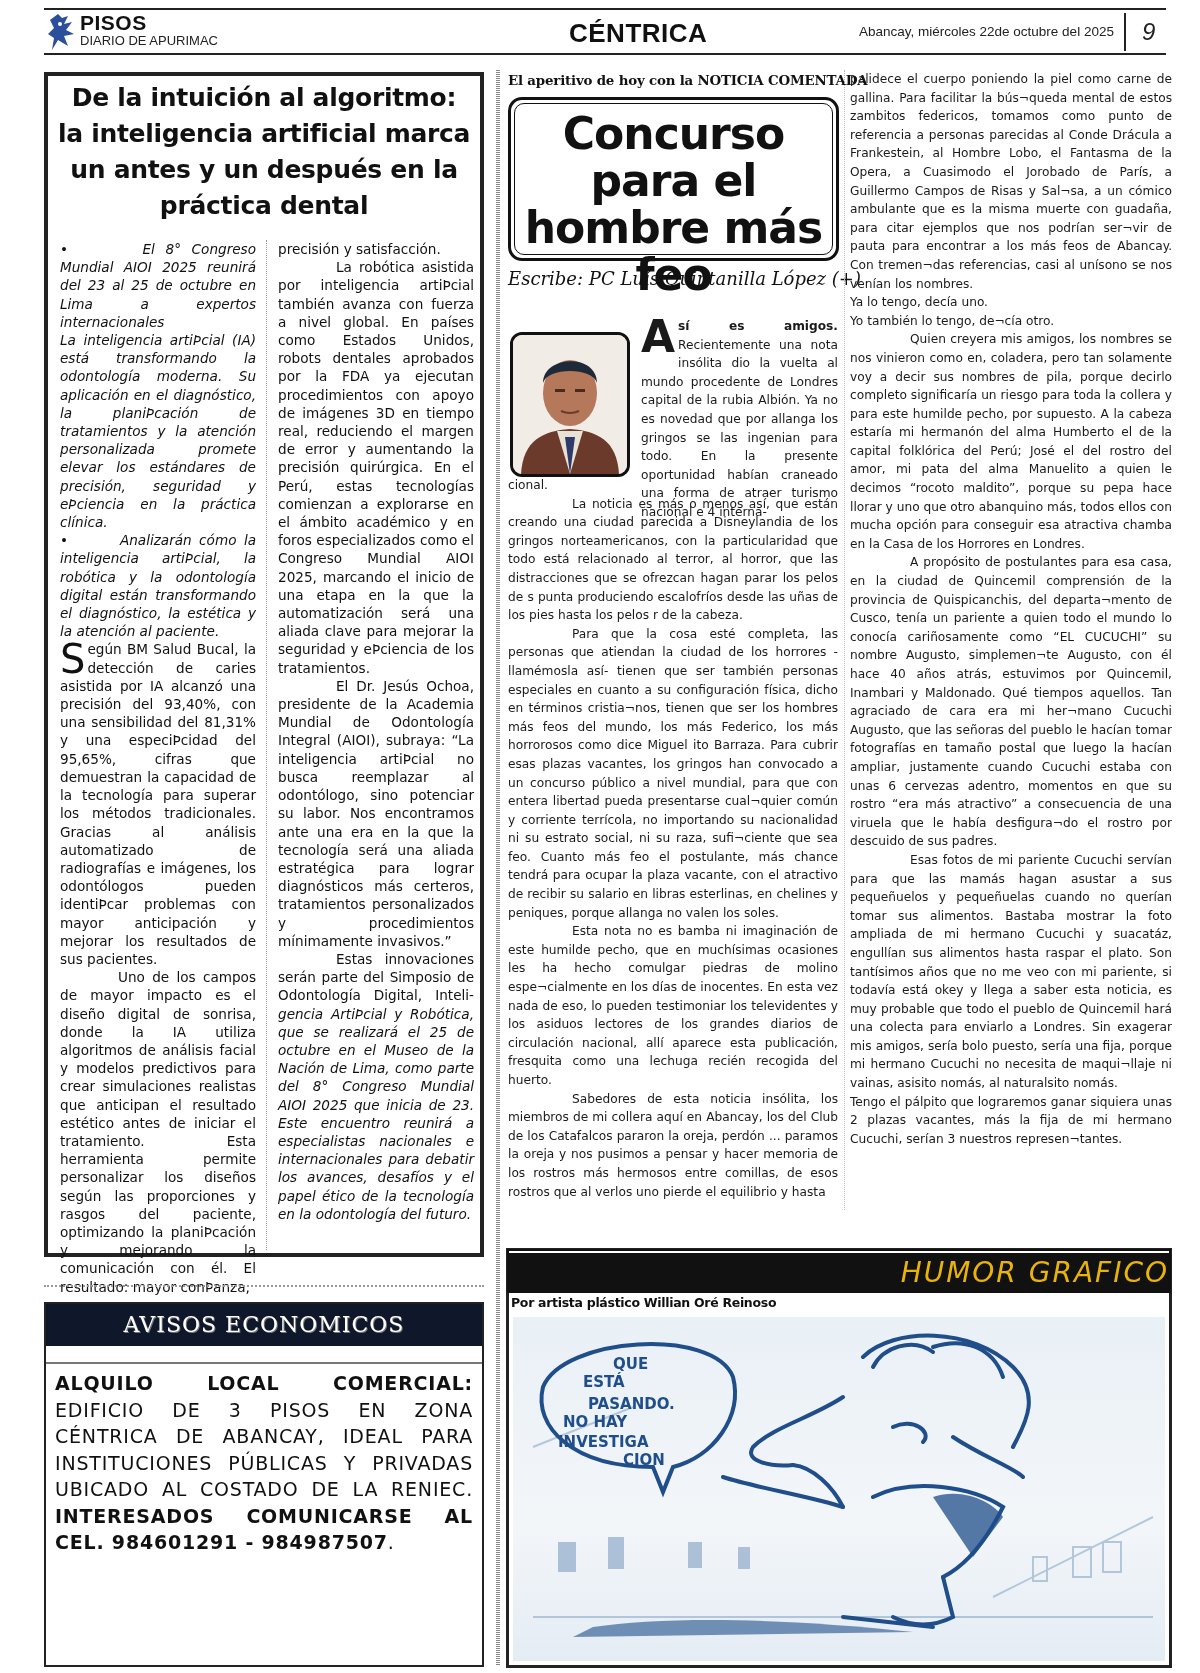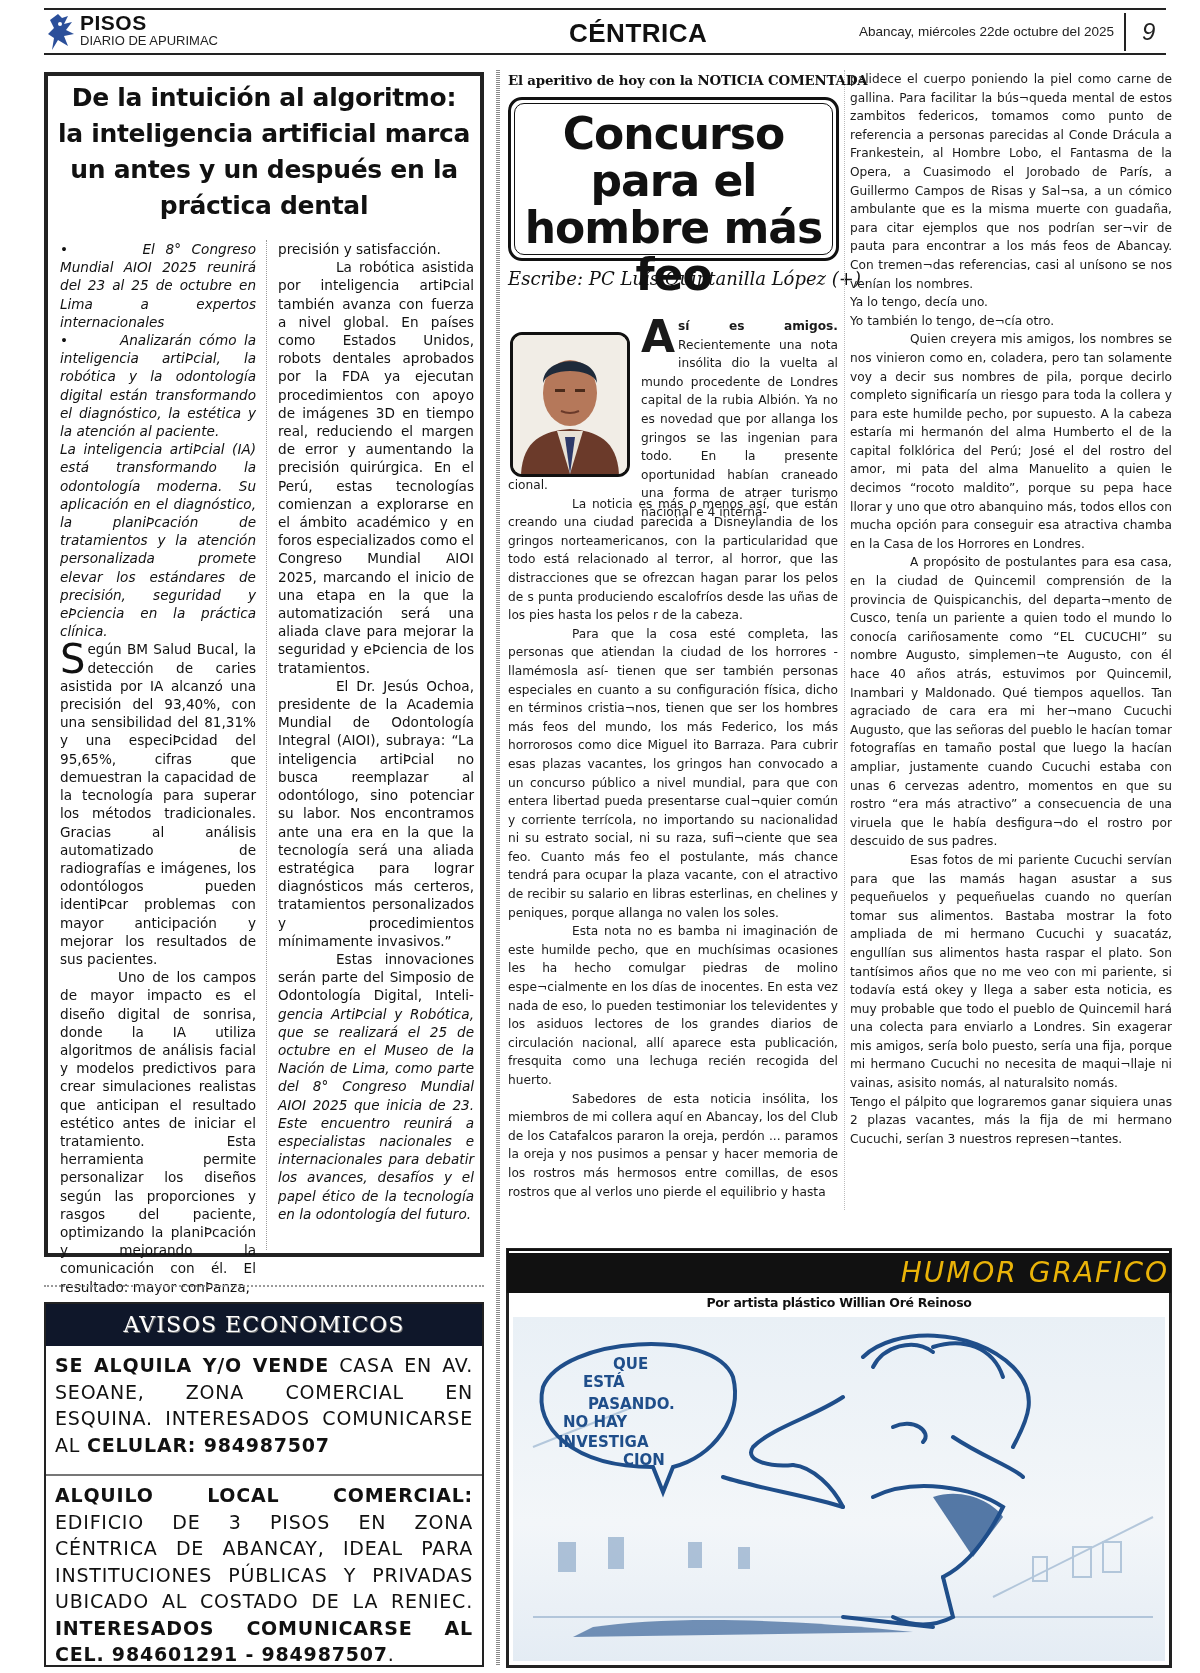--- a/index.html
+++ b/index.html
@@ -53,21 +53,21 @@
 
   
   .right-text { position: absolute; left: 850px; top: 70px; width: 322px; font-family: "DejaVu Sans", sans-serif; font-size: 12.2px; line-height: 18.6px; text-align: justify; color: #1a1a1a; }
   .right-text p { margin: 0; }
   .right-text .ind { text-indent: 60px; }
   .dots-v2 { position: absolute; left: 844px; top: 70px; width: 0; height: 1140px; border-left: 1px dotted #bbb; }
 
   
   .humor { position: absolute; left: 506px; top: 1248px; width: 666px; height: 420px; border: 3px solid #222; }
   .humor-title { background: #111; color: #eab308; text-align: right; font-family: "DejaVu Sans", sans-serif; font-size: 28px; font-style: italic; letter-spacing: 2px; height: 40px; line-height: 40px; border-top: 2px solid #fff; outline: 2px solid #111; }
-  .humor-credit { font-family: "DejaVu Sans", sans-serif; font-weight: 700; font-size: 12.5px; padding: 4px 2px; letter-spacing: -0.3px; text-align: center; }
+  .humor-credit { font-family: "DejaVu Sans", sans-serif; font-weight: 700; font-size: 12.5px; padding: 4px 2px; letter-spacing: -0.3px; }
   .cartoon { position: absolute; left: 4px; top: 66px; width: 652px; height: 344px; background: linear-gradient(to bottom, #e9f0f6 0%, #f3f6f9 60%, #e4ecf4 100%); overflow: hidden; }
 </style>
 </head>
 <body>
 
 <div class="masthead">
   <svg class="logo" viewBox="0 0 30 40">
     <path d="M4 8 L12 2 L16 6 L22 4 L18 12 L26 10 L20 18 L28 22 L18 24 L22 34 L12 28 L6 38 L8 26 L2 22 L8 16 Z" fill="#2b4f9a"></path>
     <circle cx="14" cy="12" r="2" fill="#fff"></circle>
   </svg>
@@ -79,39 +79,36 @@
   <div class="dateline">Abancay, miércoles 22de octubre del 2025</div>
   <div class="vsep"></div>
   <div class="page-num">9</div>
 </div>
 
 <div class="left-article">
   <h1 class="left-headline">De la intuición al algoritmo: la inteligencia artificial marca un antes y un después en la práctica dental</h1>
   <div class="col-rule"></div>
   <div class="col c1">
     <p class="it">•&nbsp;&nbsp;&nbsp;&nbsp;&nbsp;&nbsp;&nbsp;El 8° Congreso Mundial AIOI 2025 reunirá del 23 al 25 de octubre en Lima a expertos internacionales</p>
+    <p class="it">La inteligencia artiÞcial (IA) está transformando la odontología moderna. Su aplicación en el diagnóstico, la planiÞcación de tratamientos y la atención personalizada promete elevar los estándares de precisión, seguridad y eÞciencia en la práctica clínica.</p>
     <p class="it">•&nbsp;&nbsp;&nbsp;&nbsp;&nbsp;&nbsp;&nbsp;Analizarán cómo la inteligencia artiÞcial, la robótica y la odontología digital están transformando el diagnóstico, la estética y la atención al paciente.</p>
-    <p class="it">La inteligencia artiÞcial (IA) está transformando la odontología moderna. Su aplicación en el diagnóstico, la planiÞcación de tratamientos y la atención personalizada promete elevar los estándares de precisión, seguridad y eÞciencia en la práctica clínica.</p>
     <p><span class="dropcap-s">S</span><span>egún BM Salud Bucal, la detección de caries asistida por IA alcanzó una precisión del 93,40%, con una sensibilidad del 81,31% y una especiÞcidad del 95,65%, cifras que demuestran la capacidad de la tecnología para superar los métodos tradicionales. Gracias al análisis automatizado de radiografías e imágenes, los odontólogos pueden identiÞcar problemas con mayor anticipación y mejorar los resultados de sus pacientes.</span></p>
     <p class="ind">Uno de los campos de mayor impacto es el diseño digital de sonrisa, donde la IA utiliza algoritmos de análisis facial y modelos predictivos para crear simulaciones realistas que anticipan el resultado estético antes de iniciar el tratamiento. Esta herramienta permite personalizar los diseños según las proporciones y rasgos del paciente, optimizando la planiÞcación y mejorando la comunicación con él. El resultado: mayor conÞanza,</p>
   </div>
   <div class="col c2">
     <p>precisión y satisfacción.</p>
     <p class="ind">La robótica asistida por inteligencia artiÞcial también avanza con fuerza a nivel global. En países como Estados Unidos, robots dentales aprobados por la FDA ya ejecutan procedimientos con apoyo de imágenes 3D en tiempo real, reduciendo el margen de error y aumentando la precisión quirúrgica. En el Perú, estas tecnologías comienzan a explorarse en el ámbito académico y en foros especializados como el Congreso Mundial AIOI 2025, marcando el inicio de una etapa en la que la automatización será una aliada clave para mejorar la seguridad y eÞciencia de los tratamientos.</p>
     <p class="ind">El Dr. Jesús Ochoa, presidente de la Academia Mundial de Odontología Integral (AIOI), subraya: “La inteligencia artiÞcial no busca reemplazar al odontólogo, sino potenciar su labor. Nos encontramos ante una era en la que la tecnología será una aliada estratégica para lograr diagnósticos más certeros, tratamientos personalizados y procedimientos mínimamente invasivos.”</p>
     <p class="ind"><span>Estas innovaciones serán parte del Simposio de Odontología Digital, Inteli-</span><span class="it">gencia ArtiÞcial y Robótica, que se realizará el 25 de octubre en el Museo de la Nación de Lima, como parte del 8° Congreso Mundial AIOI 2025 que inicia de 23. Este encuentro reunirá a especialistas nacionales e internacionales para debatir los avances, desafíos y el papel ético de la tecnología en la odontología del futuro.</span></p>
   </div>
 </div>
 
 <div class="avisos-dots"></div>
 <div class="avisos">
   <div class="avisos-title">AVISOS ECONOMICOS</div>
-  <div class="aviso">
-    <b>SE ALQUILA Y/O VENDE</b><span> CASA EN AV. SEOANE, ZONA COMERCIAL EN ESQUINA. INTERESADOS COMUNICARSE AL </span><b>CELULAR: 984987507</b>
-  </div>
   <div class="aviso-rule"></div>
   <div class="aviso">
     <b>ALQUILO LOCAL COMERCIAL:</b><span> EDIFICIO DE 3 PISOS EN  ZONA CÉNTRICA DE ABANCAY, IDEAL PARA INSTITUCIONES PÚBLICAS Y PRIVADAS UBICADO AL COSTADO DE LA RENIEC. </span><b>INTERESADOS COMUNICARSE AL CEL. 984601291 - 984987507</b><span>.</span>
   </div>
 </div>
 
 <div class="dash-rule"></div>
 
 <div class="kicker">El aperitivo de hoy con la NOTICIA COMENTADA</div>
 <div class="headline-box">

